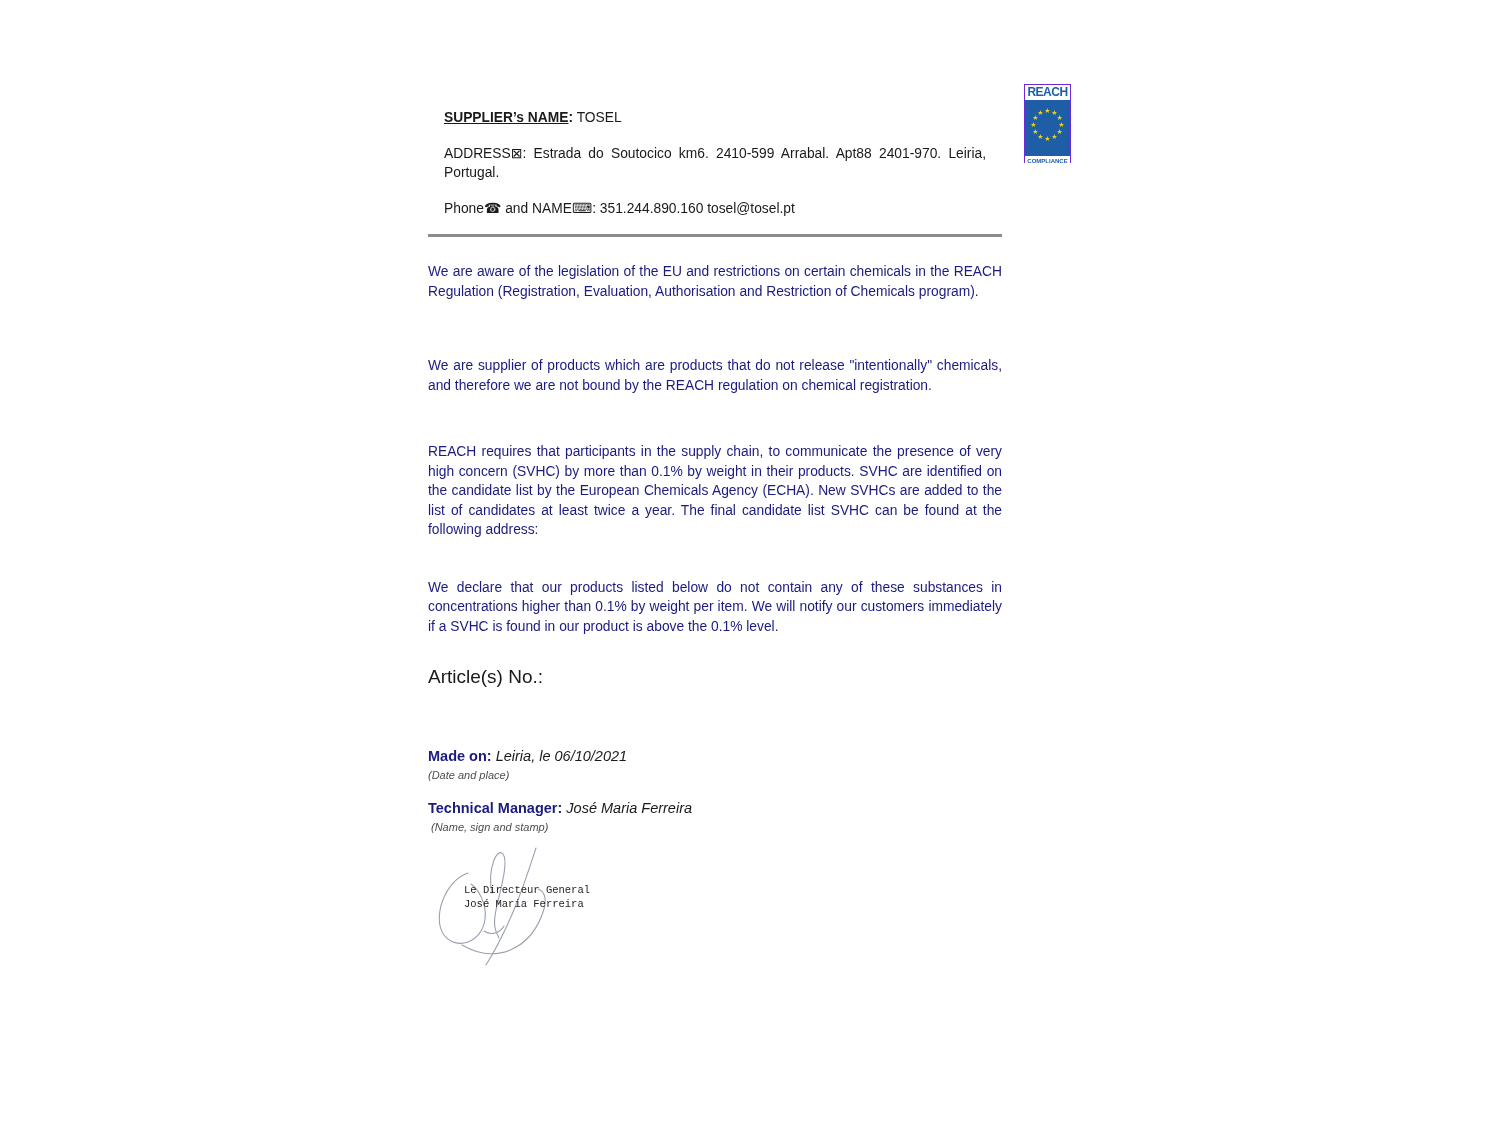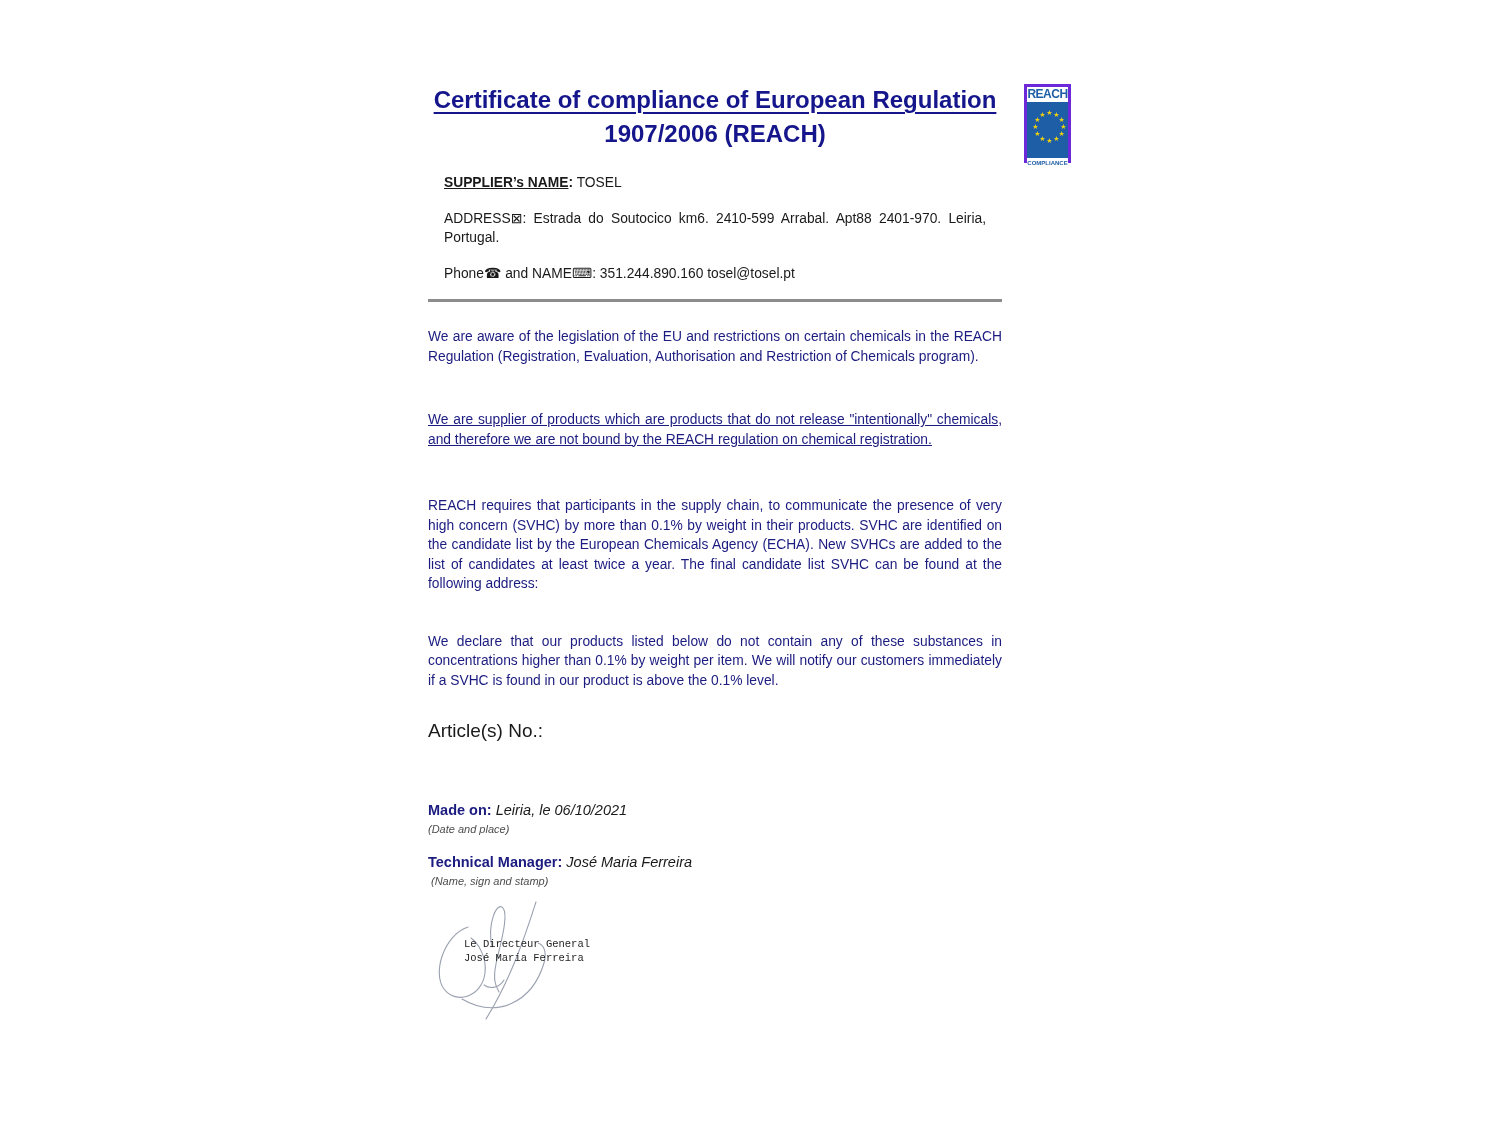--- a/index.html
+++ b/index.html
@@ -29,21 +29,21 @@
   .lbl-bold { font-weight: bold; }
   .glyph { font-size: 14px; }
   
   .divider { margin-top: 15px; height: 3px; background: #8c8c8c; border: none; }
   
   .body-par {
     font-size: 13.8px; line-height: 19.5px; text-align: justify;
     color: #1b1b80; margin: 0;
   }
   .par-1 { margin-top: 25px; }
-  .par-2 { margin-top: 44px; text-decoration: underline; }
+  .par-2 { margin-top: 55px; }
   .par-3 { margin-top: 47px; }
   .par-4 { margin-top: 38px; }
   .link-row { margin-top: 31px; text-align: center; }
   .link-row a {
     color: #1b1b80; font-size: 13.8px; text-decoration: underline;
   }
   .article-row { margin-top: 30px; color: #1a1a1a; font-size: 19px; }
   
   .made-on { margin-top: 58px; font-size: 14.5px; line-height: 21px; }
   .made-on .label, .manager .label { font-weight: bold; color: #1b1b80; }
@@ -57,21 +57,21 @@
   .signature-area { position: relative; width: 180px; height: 130px; margin-top: 9px; margin-left: 0; }
   .signature-area svg { position: absolute; left: 0; top: 0; }
   .stamp-text {
     position: absolute; left: 36px; top: 40px;
     font-family: Liberation Mono, monospace; font-size: 10.5px; line-height: 14px;
     color: #1f1f1f; white-space: nowrap;
   }
   
   .reach-logo {
     position: absolute; left: 1024px; top: 84px; width: 47px; height: 79px;
-    border: 3px solid #6d28d9; background: #ffffff; box-sizing: border-box;
+    border: 1px solid #6d28d9; background: #ffffff; box-sizing: border-box;
     display: flex; flex-direction: column;
   }
   .reach-logo .logo-top {
     height: 15px; background: #ffffff; border-bottom: 1px solid #1e5ea6;
     color: #1e5ea6; font-weight: bold; font-size: 12px; letter-spacing: -0.5px;
     text-align: center; line-height: 15px;
   }
   .reach-logo .logo-mid { flex: 1; background: #1e5ea6; position: relative; }
   .reach-logo .logo-bottom {
     height: 11px; background: #ffffff; border-top: 1px solid #1e5ea6;
@@ -100,24 +100,20 @@
         <text x="10.4" y="19">★</text>
         <text x="15.5" y="13.9">★</text>
       </g>
     </svg>
   </div>
   <div class="logo-bottom">COMPLIANCE</div>
 </div>
 
 <div class="page-content">
 
-  <div class="doc-title">
-    <span class="line1">Certificate of compliance of European Regulation</span>
-    <span class="line2">1907/2006 (REACH)</span>
-  </div>
 
   <div class="supplier">
     <p><span class="lbl-underline">SUPPLIER’s NAME</span><span class="lbl-bold">:</span><span> TOSEL</span></p>
     <p><span>ADDRESS</span><span class="glyph">⊠</span><span>: Estrada do Soutocico km6. 2410-599 Arrabal. Apt88 2401-970. Leiria, Portugal.</span></p>
     <p><span>Phone</span><span class="glyph">☎</span><span> and NAME</span><span class="glyph">⌨</span><span>: 351.244.890.160 tosel@tosel.pt</span></p>
   </div>
 
   <div class="divider"></div>
 
   <p class="body-par par-1">We are aware of the legislation of the EU and restrictions on certain chemicals in the REACH Regulation (Registration, Evaluation, Authorisation and Restriction of Chemicals program).</p>

